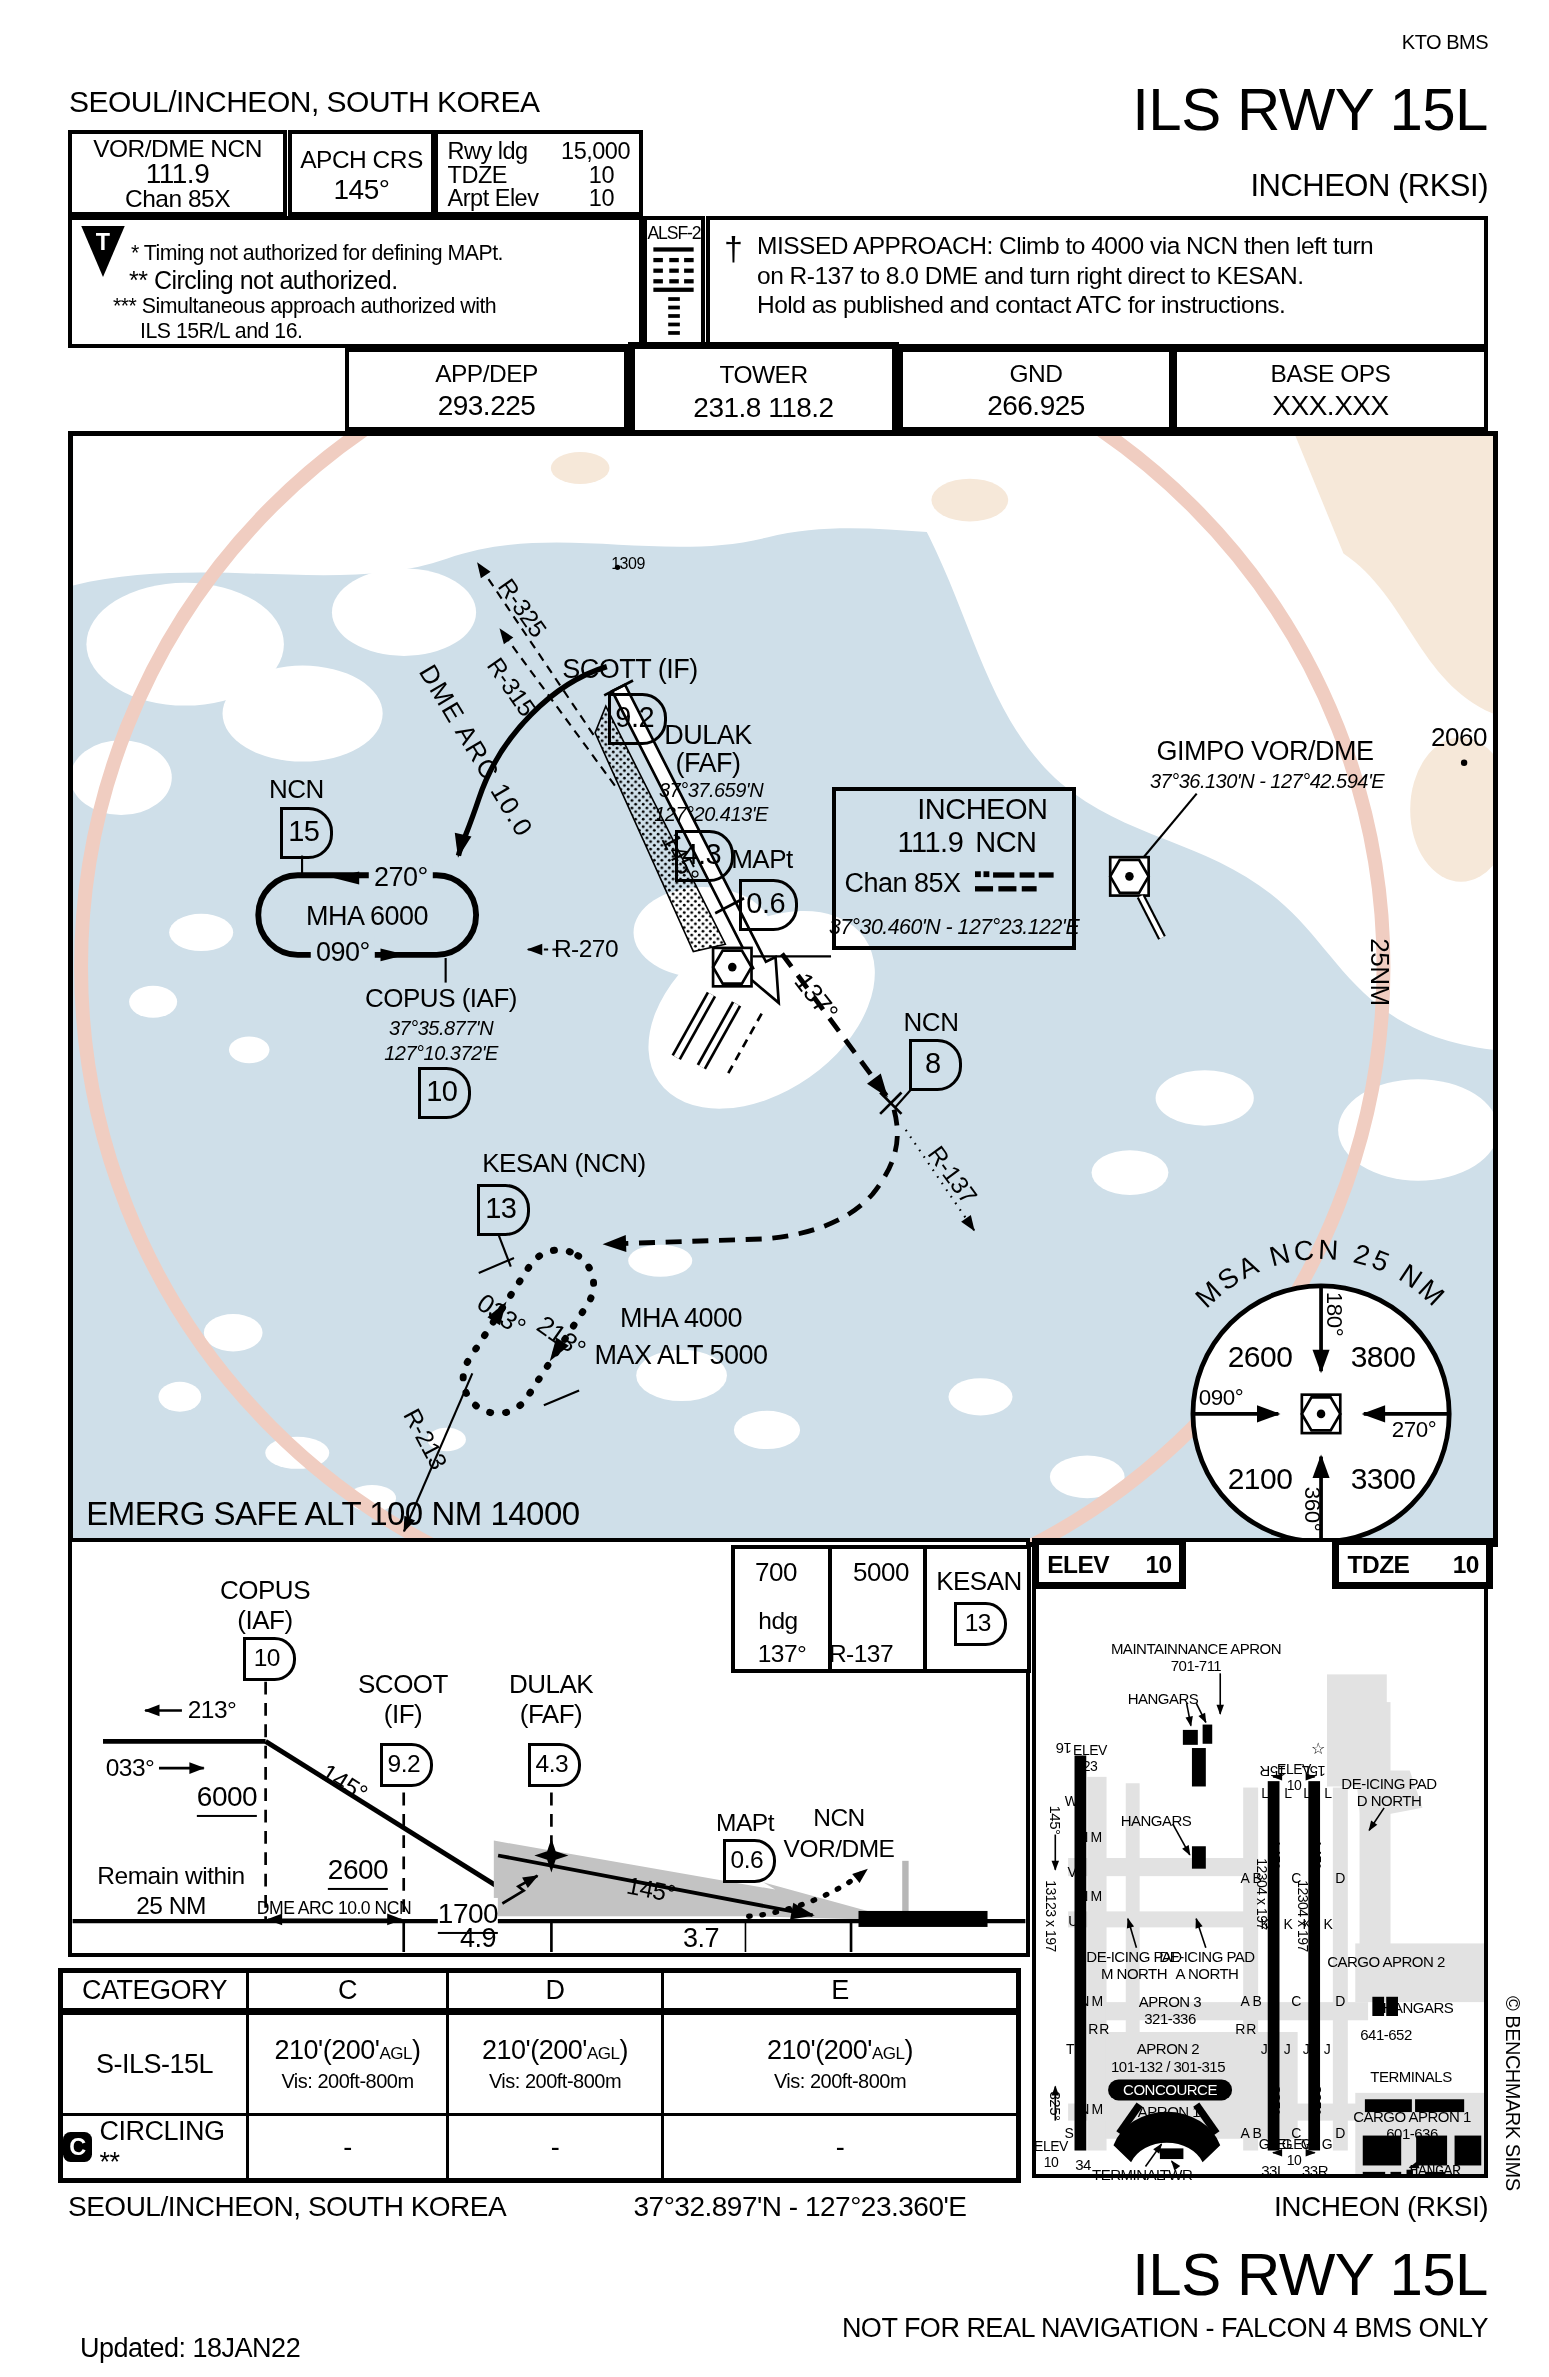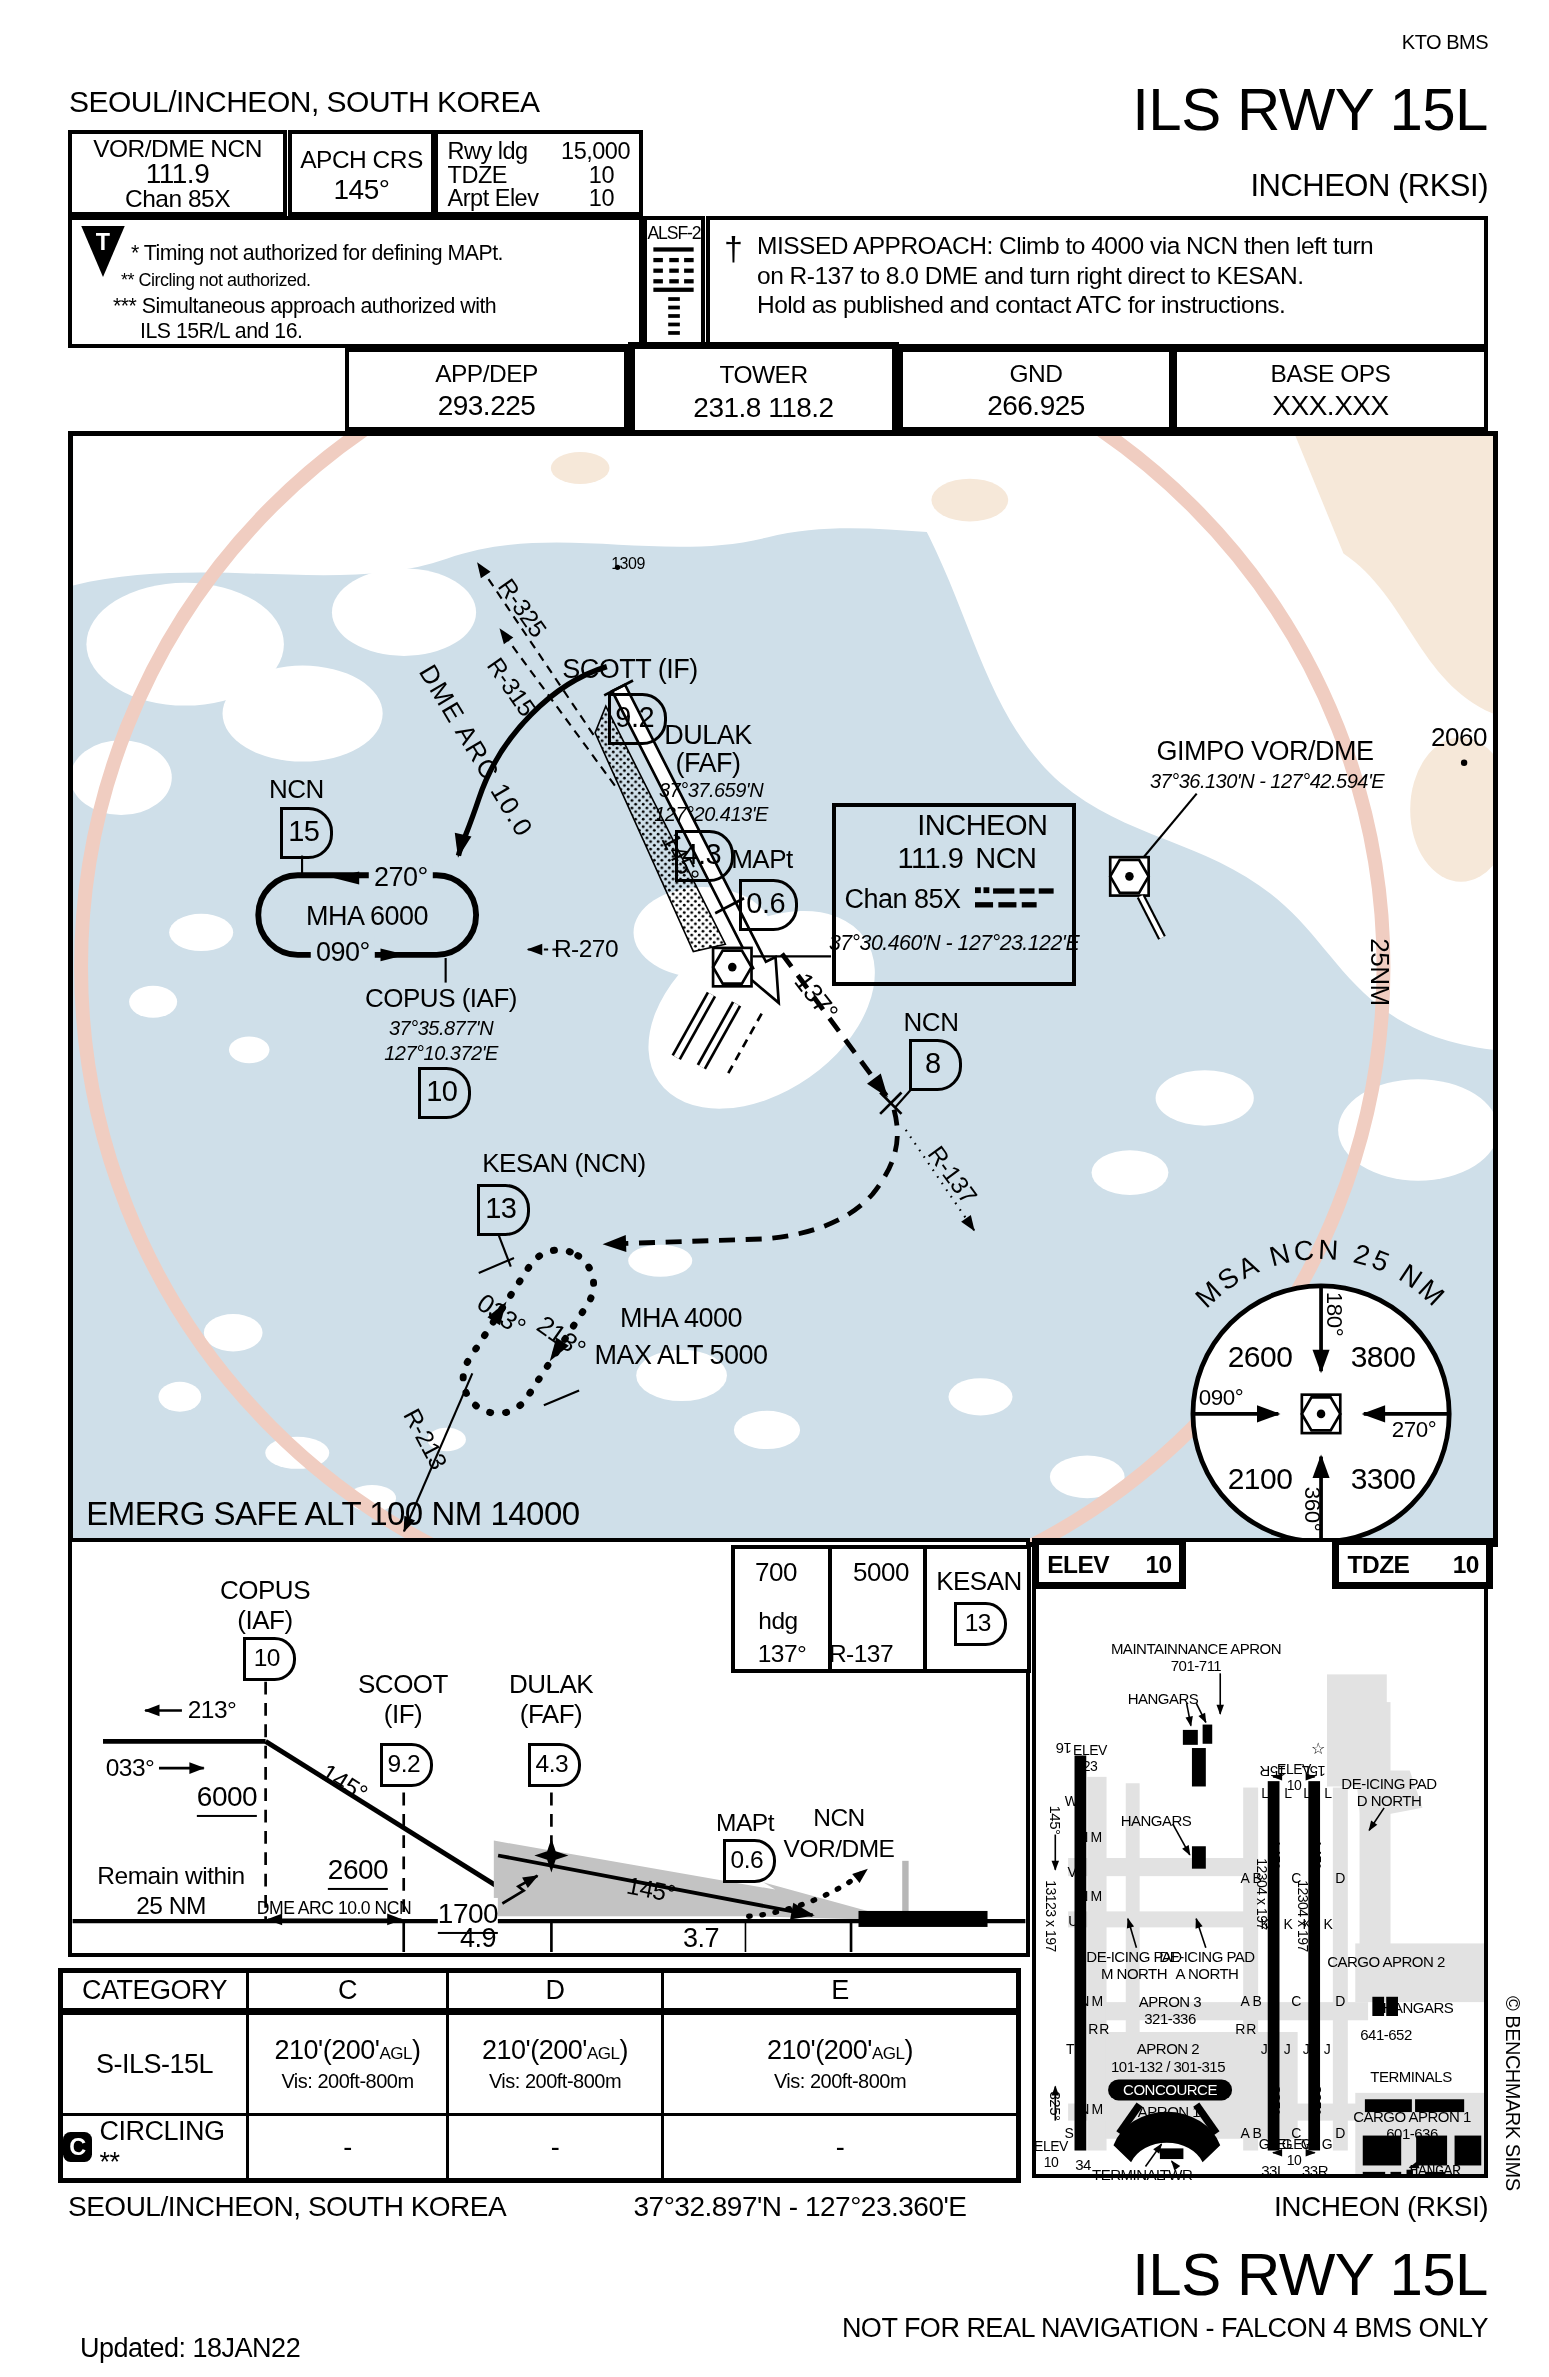--- a/index.html
+++ b/index.html
@@ -60,21 +60,21 @@
     <div class="lblL" style="left:9.6px;top:64px;font-size:23.5px">Arpt Elev</div>
     <div class="lblR" style="left:176px;top:64px;font-size:23.5px;transform:translate(-100%,-50%)">10</div>
   </div>
 
   <div class="box" style="left:68px;top:216px;width:575px;height:132px">
     <svg width="46" height="53" style="position:absolute;left:7.5px;top:5.3px" viewBox="0 0 86 100">
       <polygon points="2,2 84,2 43,98" fill="#000"></polygon>
       <text x="43" y="48" text-anchor="middle" fill="#fff" font-size="44" font-weight="bold">T</text>
     </svg>
     <div class="lblL" style="left:59px;top:33px;font-size:21.3px">* Timing not authorized for defining MAPt.</div>
-    <div class="lblL" style="left:49px;top:60px;font-size:18px">** Circling not authorized.</div>
+    <div class="lblL" style="left:57px;top:60px;font-size:25px">** Circling not authorized.</div>
     <div class="lblL" style="left:41px;top:86px;font-size:21.3px">*** Simultaneous approach authorized with</div>
     <div class="lblL" style="left:68px;top:111px;font-size:21.3px">ILS 15R/L and 16.</div>
   </div>
 
   <div class="box" style="left:643px;top:216px;width:62px;height:132px">
     <div class="lbl" style="left:50%;top:13px;font-size:17.6px;letter-spacing:-1.1px">ALSF-2</div>
     <svg width="53" height="96" viewBox="0 0 100 180" style="position:absolute;left:0px;top:26px" fill="#000">
       <rect x="12" y="2" width="76" height="8"></rect>
       <rect x="12" y="22" width="18" height="8"></rect>
         <rect x="42" y="22" width="18" height="8"></rect>
@@ -251,21 +251,21 @@
     <div class="lblL" style="left:196px;top:353px;font-size:26px">NCN</div>
     <div class="dbox" style="left:207px;top:371px">15</div>
     <div class="lbl wbg" style="left:328px;top:441px;font-size:27px">270°</div>
     <div class="lbl" style="left:294px;top:480px;font-size:27px">MHA 6000</div>
     <div class="lbl wbg" style="left:270px;top:516px;font-size:27px">090°</div>
     <div class="lbl" style="left:368px;top:562px;font-size:26px">COPUS (IAF)</div>
     <div class="lbl it" style="left:368px;top:592px;font-size:20px">37°35.877'N</div>
     <div class="lbl it" style="left:368px;top:617px;font-size:20px">127°10.372'E</div>
     <div class="dbox" style="left:345px;top:631px">10</div>
     <div class="lbl" style="left:513px;top:513px;font-size:24.5px">R-270</div>
-    <div class="box" style="left:759px;top:367px;width:244px;height:183px;background:transparent">
+    <div class="box" style="left:759px;top:351px;width:244px;height:163px;background:transparent">
       <div class="lbl" style="left:62%;top:18px;font-size:29px">INCHEON</div>
       <div class="lbl" style="left:40%;top:51px;font-size:29px">111.9</div>
       <div class="lbl" style="left:72%;top:51px;font-size:29px">NCN</div>
       <div class="lblL" style="left:8.5px;top:92px;font-size:27px">Chan 85X</div>
       <svg width="85" height="27" viewBox="0 0 160 50" style="position:absolute;left:139px;top:79px" fill="#000">
         <rect x="0" y="2" width="11" height="11"></rect>
           <rect x="16" y="2" width="11" height="11"></rect>
         <rect x="34" y="4" width="40" height="10"></rect>
           <rect x="84" y="4" width="28" height="10"></rect>
           <rect x="120" y="4" width="28" height="10"></rect>

